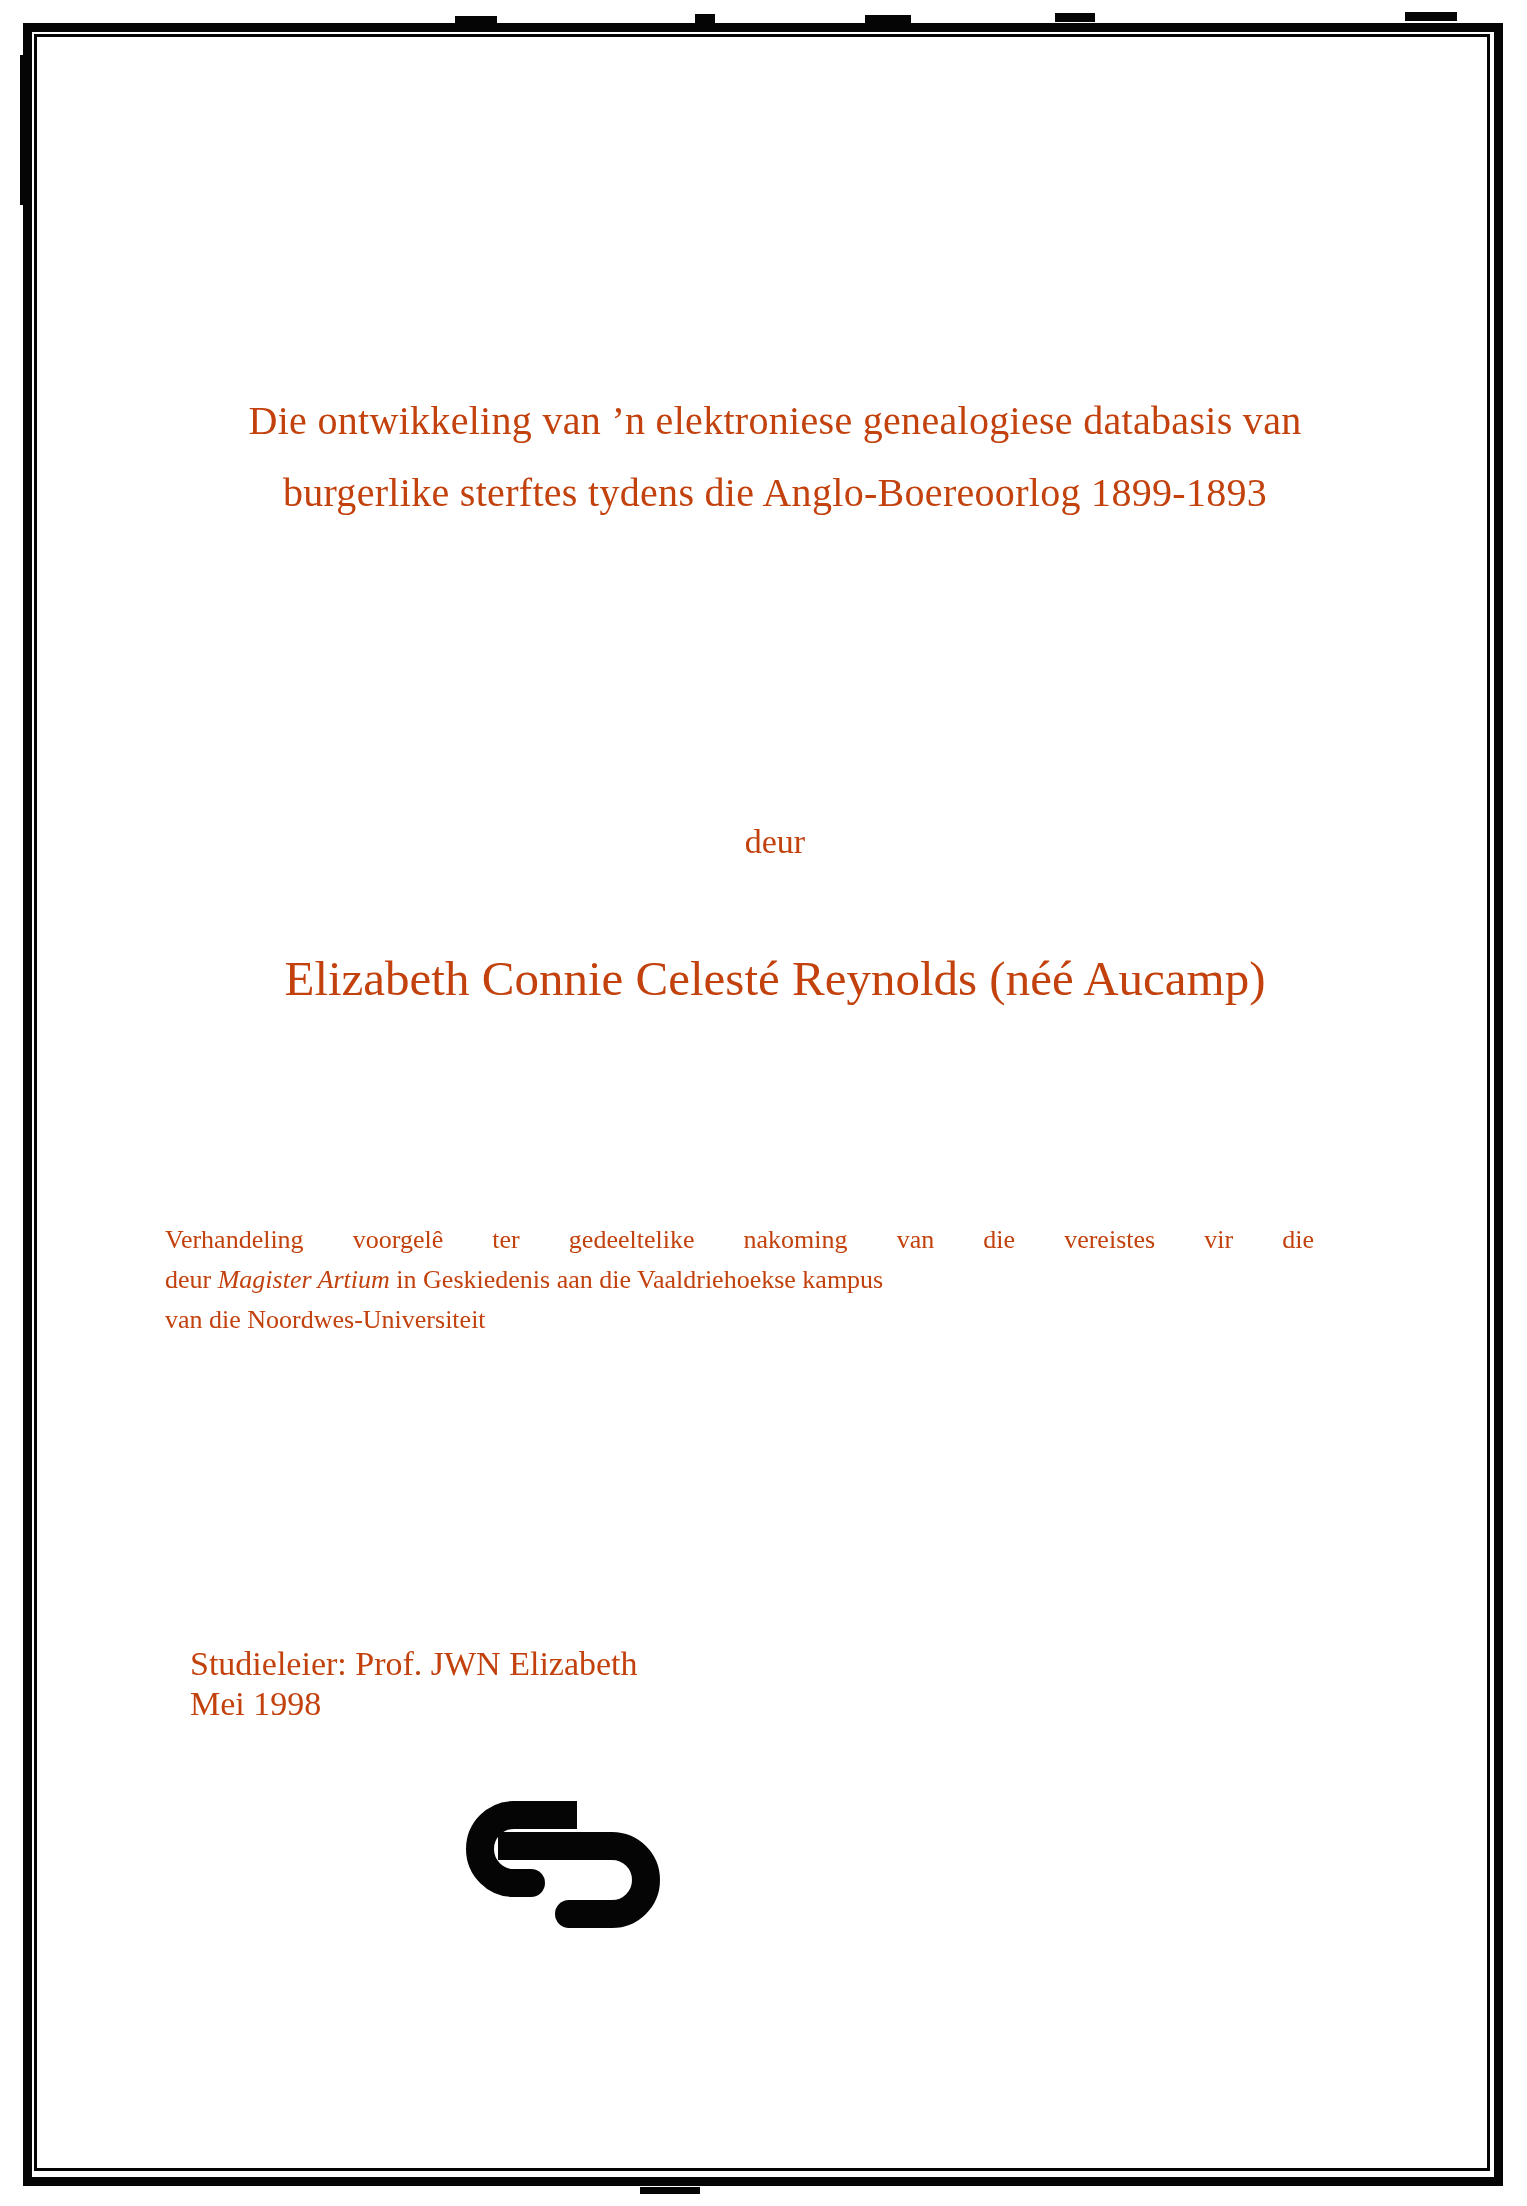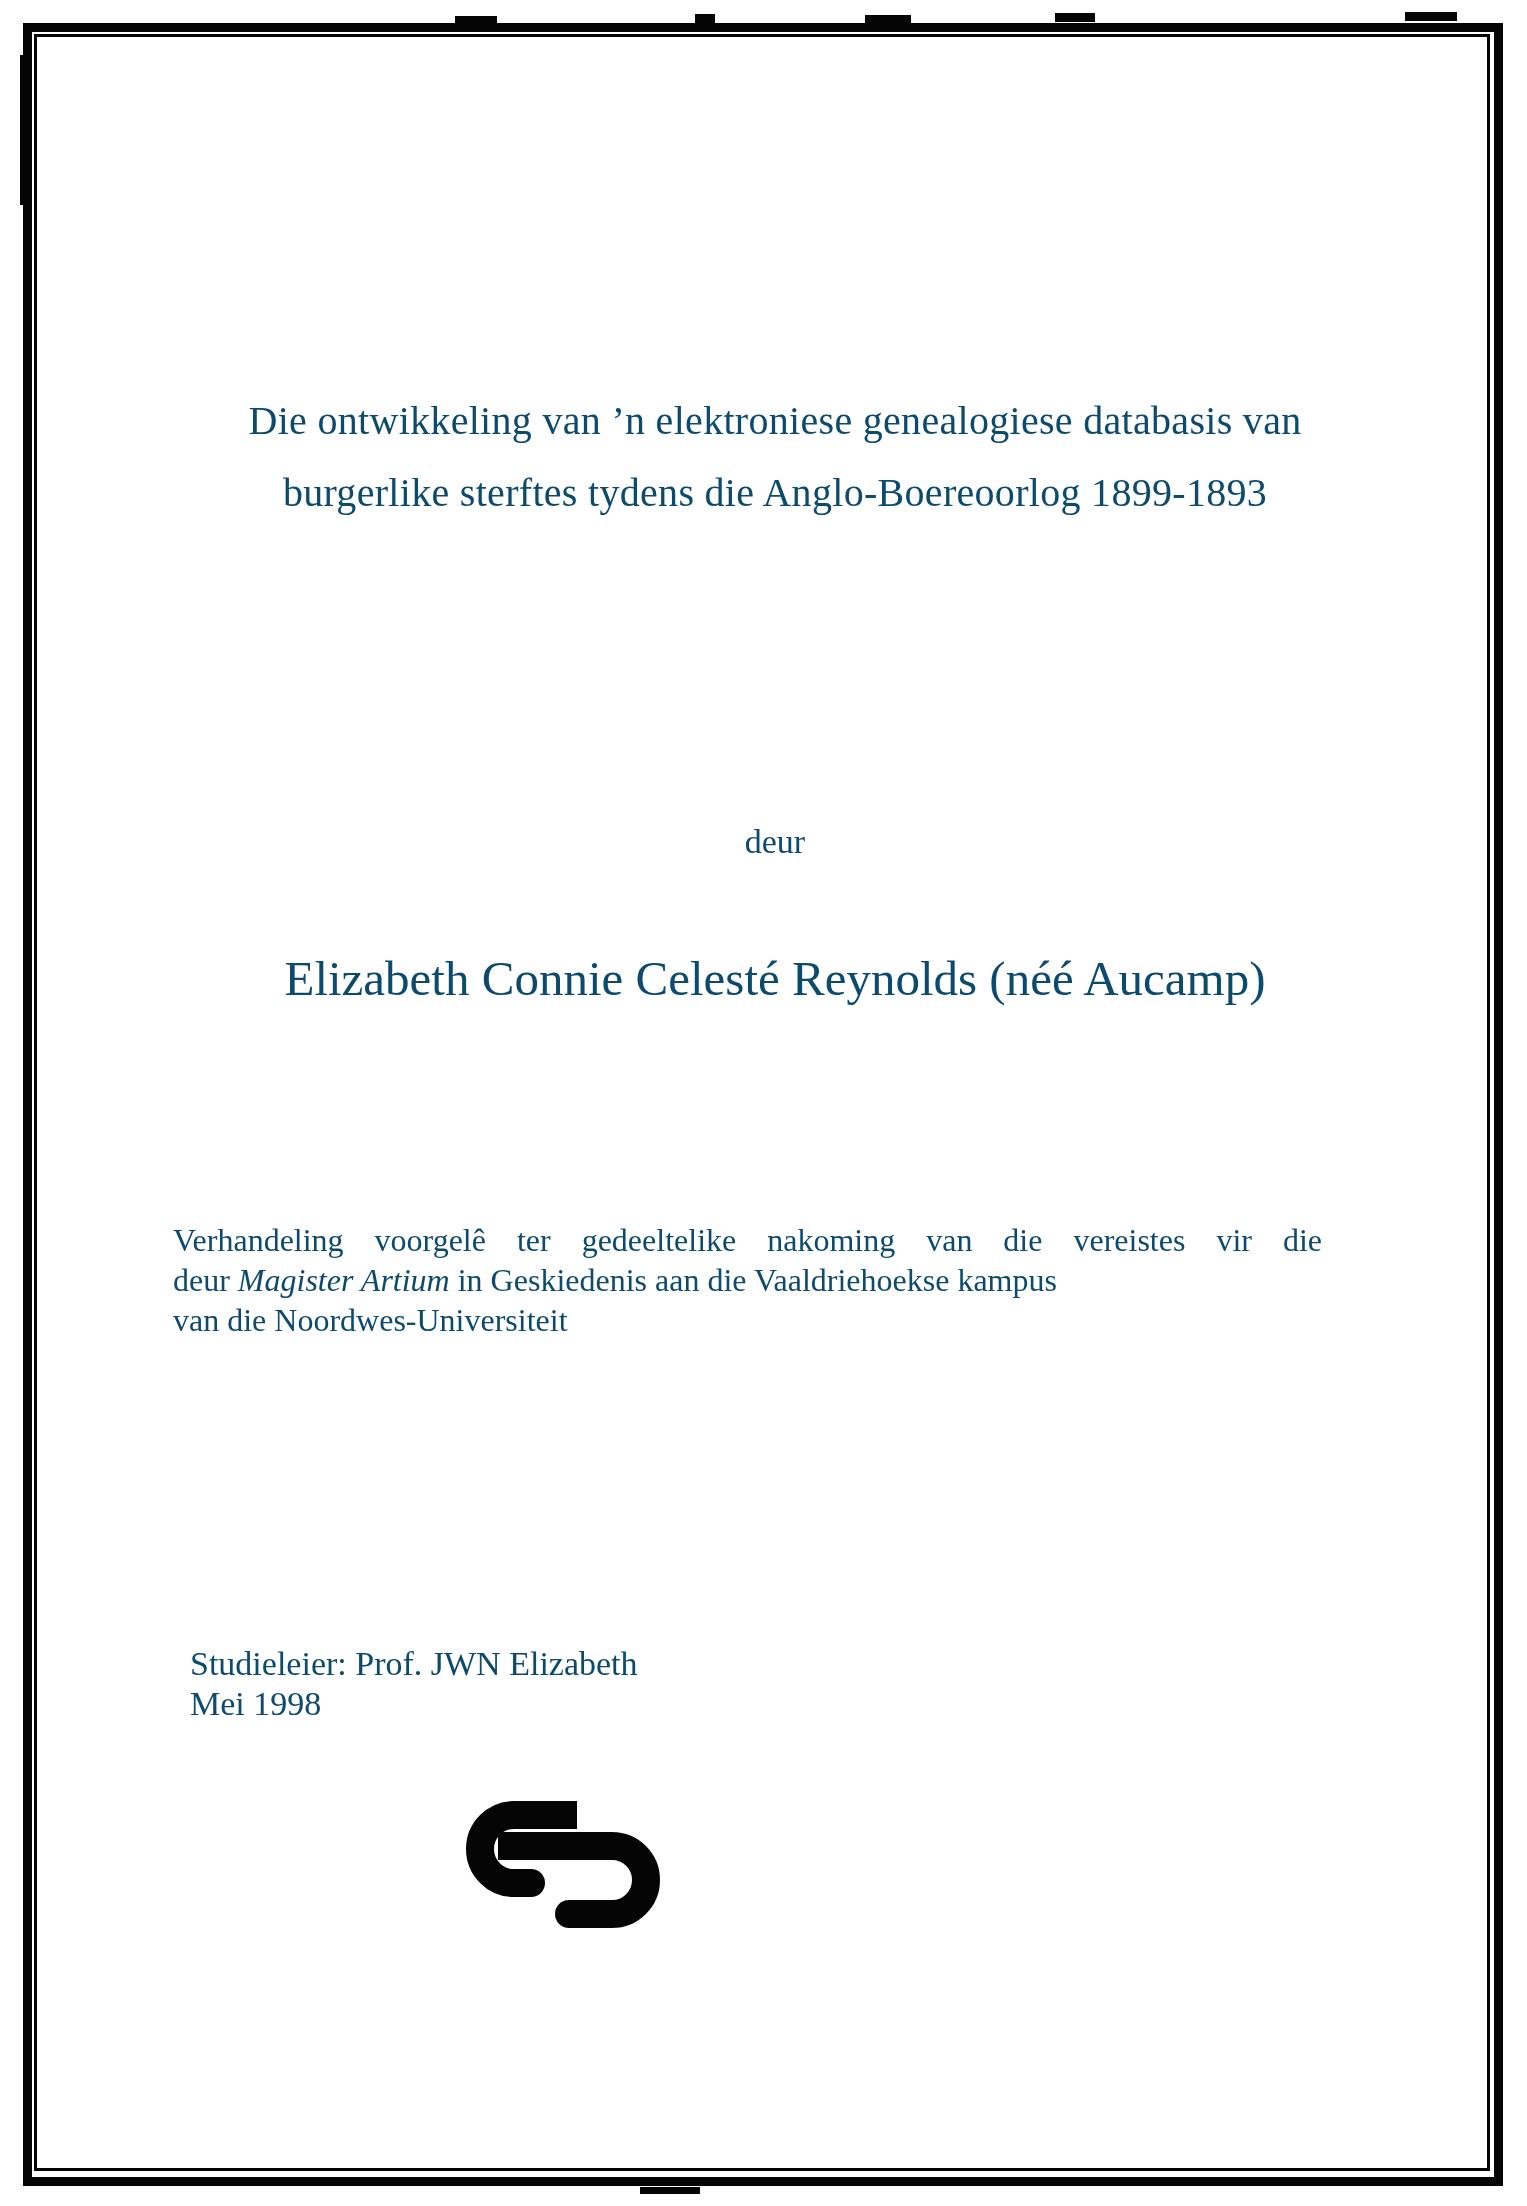--- a/index.html
+++ b/index.html
@@ -3,21 +3,21 @@
 <meta charset="utf-8">
 <style>
   html,body { margin:0; padding:0; background:#e8e8e8; }
   .page {
     position:relative;
     width:1527px; height:2206px;
     margin:0 auto;
     background:#ffffff;
     overflow:hidden;
     font-family:"Liberation Serif","DejaVu Serif",serif;
-    color:#0c4a6e;
+    color:#c2410c;
   }
   
   .border-outer {
     position:absolute; left:23px; top:23px;
     width:1480px; height:2163px;
     border:9px solid #050505;
     box-sizing:border-box;
   }
   .border-inner {
     position:absolute; left:34px; top:34px;
@@ -38,22 +38,22 @@
   }
   .byline {
     top:822px;
     font-size:34px; line-height:40px;
   }
   .author {
     top:957px;
     font-size:49px; line-height:44px;
   }
   .declaration {
-    position:absolute; left:173px; top:1220px; width:1149px;
-    font-size:32px; line-height:40px;
+    position:absolute; left:165px; top:1220px; width:1149px;
+    font-size:26px; line-height:40px;
     text-align:left;
   }
   .decl-line1 { text-align:justify; text-align-last:justify; }
   .declaration em { font-style:italic;text-align:center; }
   .supervisor-block {
     position:absolute; left:190px; top:1644px;
     font-size:34px; line-height:40px;
   }
   .logo { position:absolute; left:0; top:0; }
   .logo-mark {

